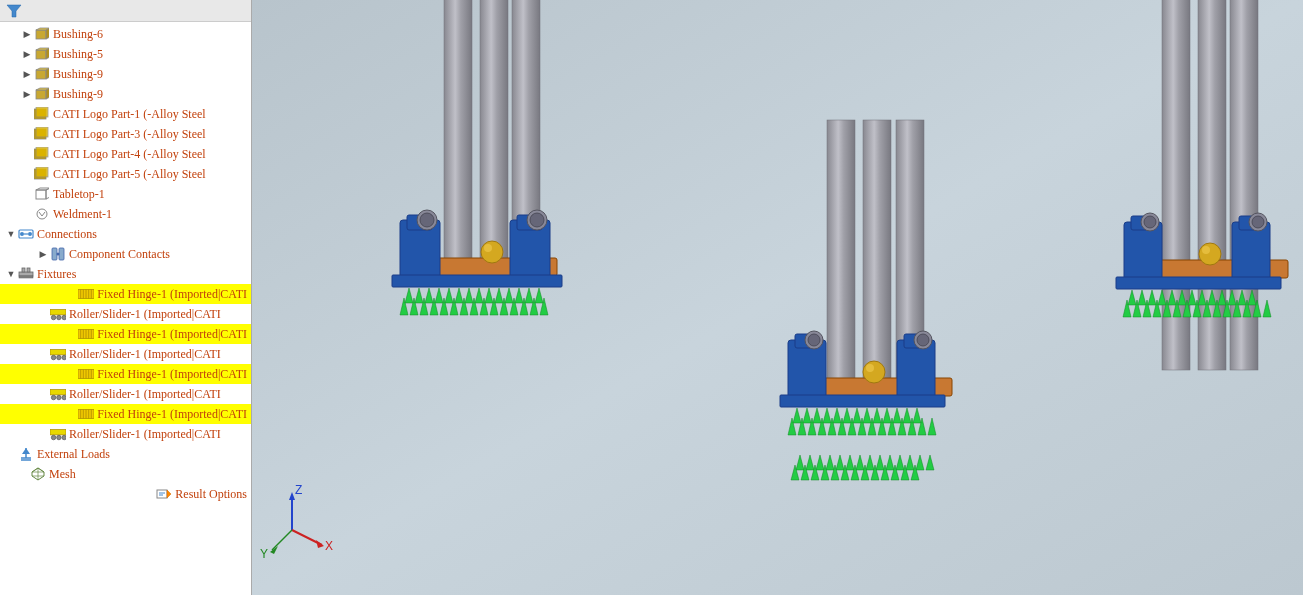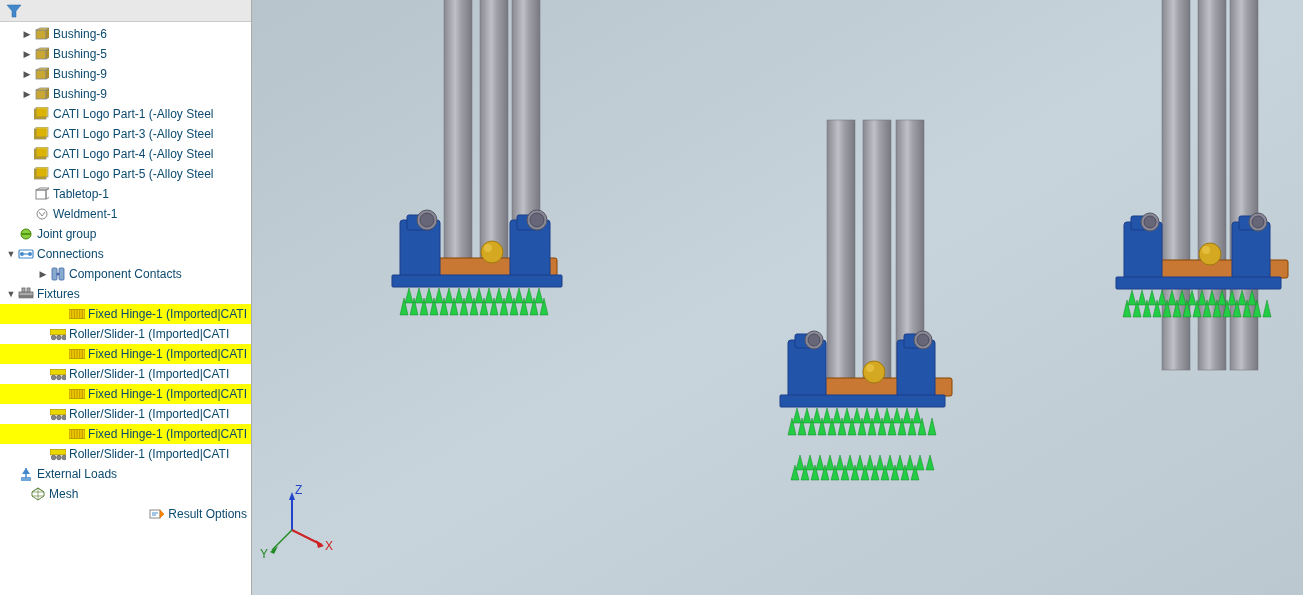--- a/index.html
+++ b/index.html
@@ -76,23 +76,24 @@
       height: 16px;
       display: inline-flex;
       align-items: center;
       justify-content: center;
       flex-shrink: 0;
       margin-right: 3px;
     }
 
     .tree-label {
       font-size: 12px;
-      color: #0c4a6e;
+      color: #c2410c;
       overflow: hidden;
       text-overflow: ellipsis;
+      font-family: Liberation Serif, serif;
     }
 
     
     #tree-container::-webkit-scrollbar { width: 8px; }
     #tree-container::-webkit-scrollbar-track { background: #f0f0f0; }
     #tree-container::-webkit-scrollbar-thumb { background: #aaa; border-radius: 4px; }
 
     
     #main-viewport {
       flex: 1;
@@ -241,30 +242,20 @@
       <span class="expand-arrow" style="width:14px;"></span>
       <span class="tree-icon">
         <svg width="14" height="14" viewBox="0 0 14 14">
             <circle cx="7" cy="7" r="5" fill="none" stroke="#888" stroke-width="1"></circle>
             <path d="M4,5 L7,9 L10,5" fill="none" stroke="#888" stroke-width="1"></path>
           </svg>
       </span>
       <span class="tree-label">Weldment-1</span>
     </div>
 
-    <div class="tree-item" style="padding-left:4px;">
-      <span class="expand-arrow" style="width:14px;"></span>
-      <span class="tree-icon">
-        <svg width="16" height="16" viewBox="0 0 16 16">
-          <circle cx="8" cy="8" r="5" fill="#88cc44" stroke="#448800" stroke-width="1"></circle>
-          <line x1="3" y1="8" x2="13" y2="8" stroke="#448800" stroke-width="1.5"></line>
-        </svg>
-      </span>
-      <span class="tree-label">Joint group</span>
-    </div>
 
     <div class="tree-item" style="padding-left:4px;">
       <span class="expand-arrow" style="width:14px;font-size:9px;color:#555;">▼</span>
       <span class="tree-icon">
         <svg width="16" height="16" viewBox="0 0 16 16">
           <rect x="1" y="4" width="14" height="8" rx="1" fill="none" stroke="#4488cc" stroke-width="1.2"></rect>
           <circle cx="4" cy="8" r="2" fill="#4488cc"></circle>
           <circle cx="12" cy="8" r="2" fill="#4488cc"></circle>
           <line x1="6" y1="8" x2="10" y2="8" stroke="#4488cc" stroke-width="1.2"></line>
         </svg>

